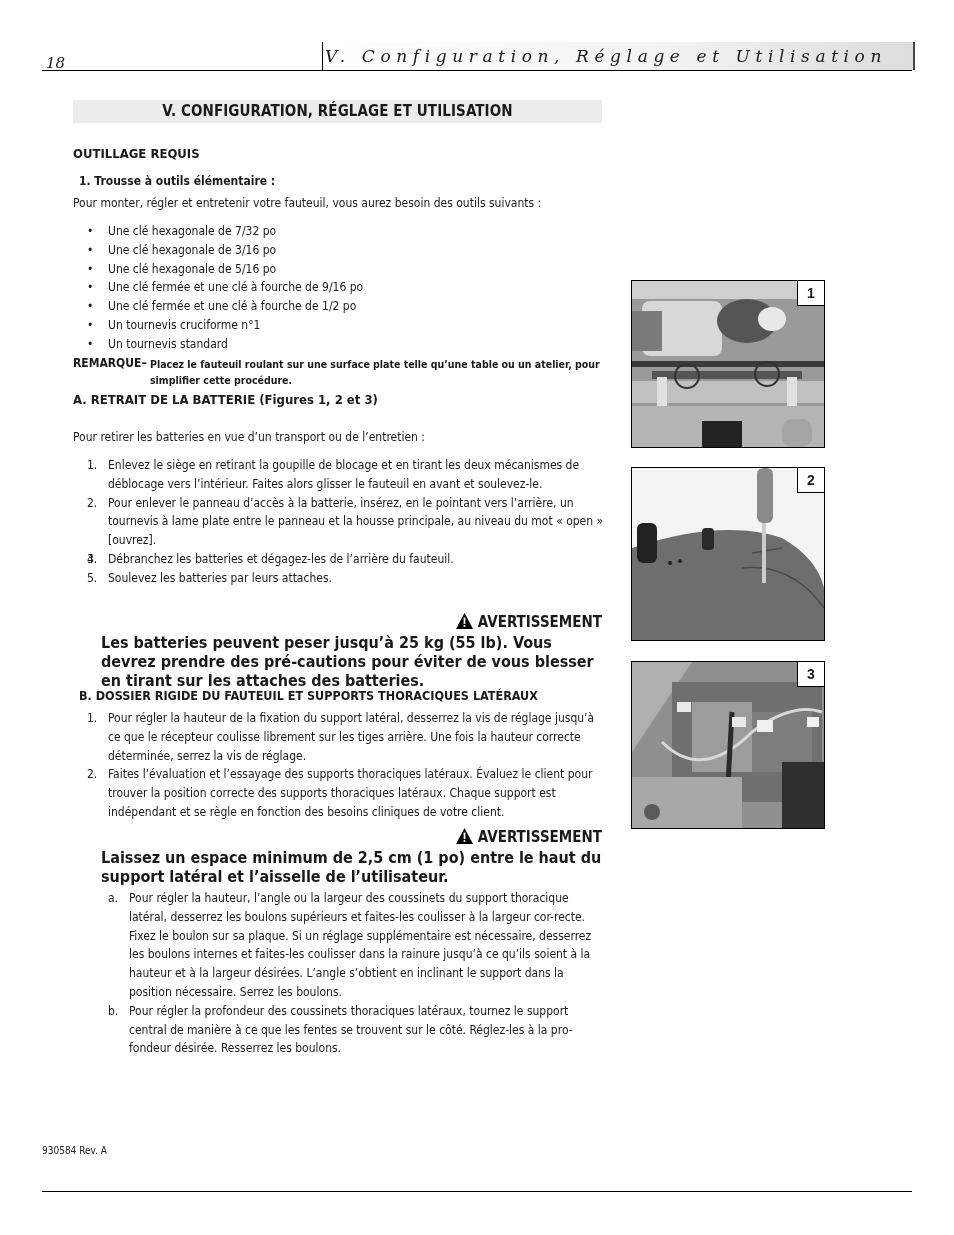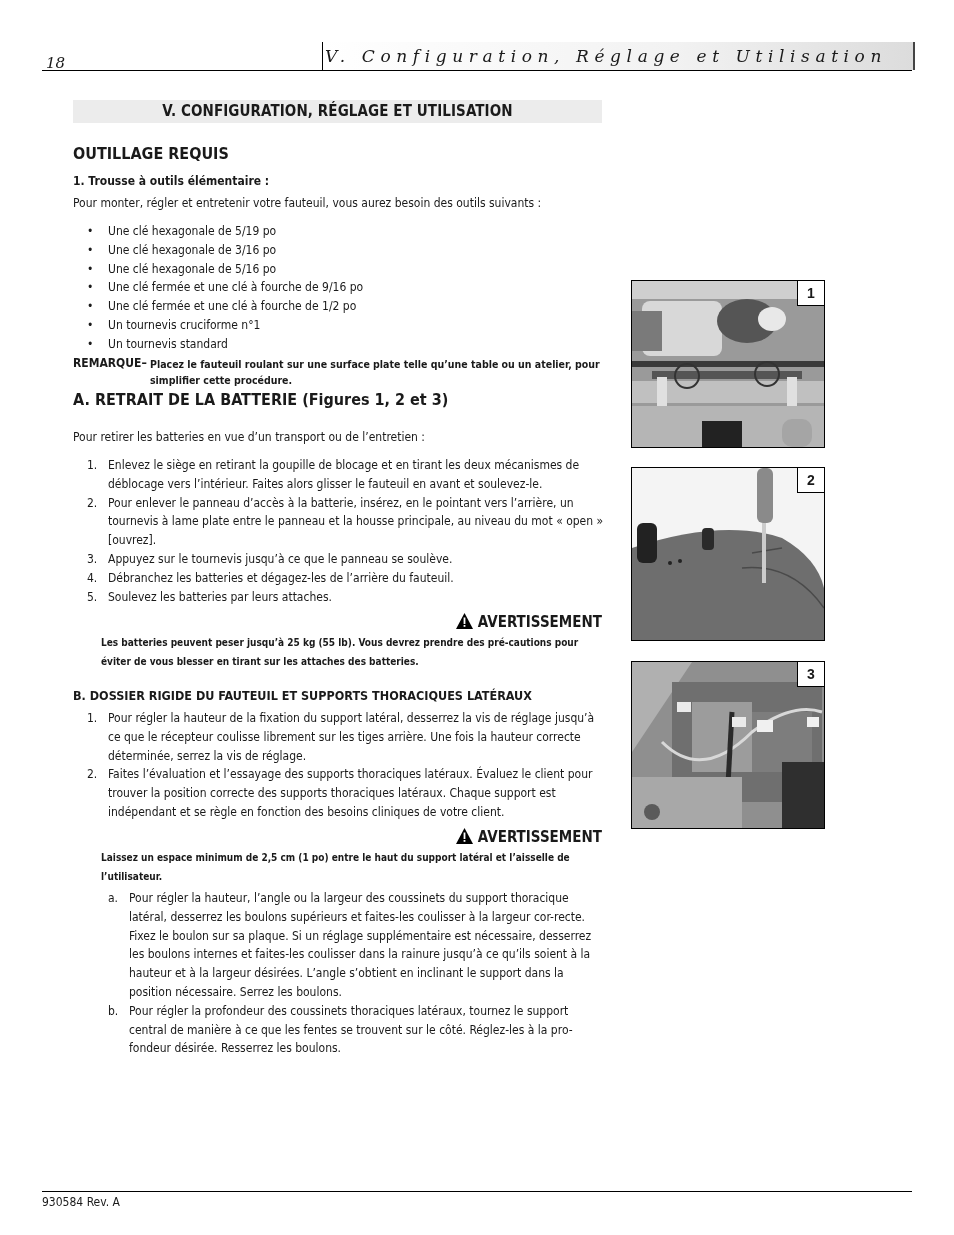--- a/index.html
+++ b/index.html
@@ -17,50 +17,50 @@
                background: linear-gradient(to right, #ffffff 0%, #f2f2f2 60%, #dcdcdc 100%); }
     .hdr-title { position: absolute; right: 26px; top: 4px; font-family: "DejaVu Serif", serif;
                  font-style: italic; font-size: 17px; letter-spacing: 5.6px; white-space: nowrap; }
 
     
     .sec-band { position: absolute; left: 73px; top: 100px; width: 529px; height: 23px; background: #ececec; }
     .sec-title { position: absolute; left: 0; right: 0; top: 2px; text-align: center;
                  font-weight: bold; font-size: 15px; letter-spacing: 0.1px; }
 
     .txt { position: absolute; font-size: 12px; line-height: 18.8px; white-space: nowrap; }
-    .b { font-weight: bold; }
-    .h13 { font-size: 16px; font-weight: bold; }
+    .b { font-weight: bold; margin-left: 6px; }
+    .h13 { font-size: 13px; font-weight: bold; }
 
     ul.tools { position: absolute; left: 73px; top: 222px; margin: 0; padding: 0; list-style: none; }
     ul.tools li { position: relative; padding-left: 35px; font-size: 12px; line-height: 18.8px; white-space: nowrap; }
     ul.tools li .dot { position: absolute; left: 14px; top: 0; }
 
     .note { position: absolute; left: 73px; top: 355px; font-size: 11px; line-height: 16px; }
     .note .lbl { font-weight: bold; font-size: 12px; position: absolute; left: 0; top: 0; }
     .note .body { position: absolute; left: 77px; top: 1px; width: 450px; font-size: 10.5px; line-height: 16px; font-weight: bold; }
 
     ol.steps { position: absolute; margin: 0; padding: 0; list-style: none; }
     ol.steps li { position: relative; padding-left: 35px; font-size: 12px; line-height: 18.8px; }
     ol.steps li .num { position: absolute; left: 14px; top: 0; }
 
     .warn-head { position: absolute; left: 73px; width: 529px; text-align: right;
                  font-weight: bold; font-size: 15px; line-height: 18px; }
     .warn-head .tri { display: inline-block; vertical-align: -2px; margin-right: 5px; }
-    .warn-body { position: absolute; left: 101px; width: 505px; font-weight: bold; font-size: 10px; line-height: 18.8px; }
+    .warn-body { position: absolute; left: 101px; width: 505px; font-weight: bold; font-size: 16px; line-height: 18.8px; }
 
     
     .fig { position: absolute; left: 631px; width: 192px; border: 1px solid #000; overflow: hidden; background: #888; }
     .fig-label { position: absolute; right: 0; top: 0; width: 26px; height: 24px; background: #fff;
                  border-left: 1px solid #000; border-bottom: 1px solid #000; text-align: center;
                  font-weight: bold; font-size: 14px; line-height: 24px; font-family: "Liberation Sans", sans-serif; }
     .fig svg { position: absolute; left: 0; top: 0; }
 
     
     .ftr-line { position: absolute; left: 42px; right: 42px; top: 1191px; height: 1px; background: #000; }
-    .ftr { position: absolute; left: 42px; top: 1195px; font-size: 12px; }
+    .ftr { position: absolute; left: 42px; top: 1145px; font-size: 10px; }
   </style>
 </head>
 <body>
 
 <div>
   <div class="page-num">18</div>
   <div class="lang">Français</div>
   <div class="hdr-bar">
     <div class="hdr-title">V. Configuration, Réglage et Utilisation</div>
   </div>
@@ -69,41 +69,41 @@
 
 <div class="sec-band">
   <div class="sec-title">V. CONFIGURATION, RÉGLAGE ET UTILISATION</div>
 </div>
 
 <div class="txt h13" style="left:73px; top:145px;">OUTILLAGE REQUIS</div>
 <div class="txt b" style="left:73px; top:172px;">1.  Trousse à outils élémentaire :</div>
 <div class="txt" style="left:73px; top:194px;">Pour monter, régler et entretenir votre fauteuil, vous aurez besoin des outils suivants :</div>
 
 <ul class="tools">
-  <li><span class="dot">•</span><span>Une clé hexagonale de 5/19 po</span></li>
+  <li><span class="dot">•</span><span>Une clé hexagonale de 7/32 po</span></li>
   <li><span class="dot">•</span><span>Une clé hexagonale de 3/16 po</span></li>
   <li><span class="dot">•</span><span>Une clé hexagonale de 5/16 po</span></li>
   <li><span class="dot">•</span><span>Une clé fermée et une clé à fourche de 9/16 po</span></li>
   <li><span class="dot">•</span><span>Une clé fermée et une clé à fourche de 1/2 po</span></li>
   <li><span class="dot">•</span><span>Un tournevis cruciforme n°1</span></li>
   <li><span class="dot">•</span><span>Un tournevis standard</span></li>
 </ul>
 
 <div class="note">
   <span class="lbl">REMARQUE–</span>
   <span class="body">Placez le fauteuil roulant sur une surface plate telle qu’une table ou un atelier, pour simplifier cette procédure.</span>
 </div>
 
 <div class="txt h13" style="left:73px; top:391px;">A.  RETRAIT DE LA BATTERIE (Figures 1, 2 et 3)</div>
 <div class="txt" style="left:73px; top:428px;">Pour retirer les batteries en vue d’un transport ou de l’entretien :</div>
 
 <ol class="steps" style="left:73px; top:456px; width:535px;">
   <li><span class="num">1.</span><span>Enlevez le siège en retirant la goupille de blocage et en tirant les deux mécanismes de déblocage vers l’intérieur. Faites alors glisser le fauteuil en avant et soulevez-le.</span></li>
   <li><span class="num">2.</span><span>Pour enlever le panneau d’accès à la batterie, insérez, en le pointant vers l’arrière, un tournevis à lame plate entre le panneau et la housse principale, au niveau du mot « open » [ouvrez].</span></li>
-  <li><span class="num">3.</span><span>Appuyez sur le tournevis jusqu’à ce que le panneau se soulève.</span></li>
+  <li><span class="num">3.</span></li>
   <li><span class="num">4.</span><span>Débranchez les batteries et dégagez-les de l’arrière du fauteuil.</span></li>
   <li><span class="num">5.</span><span>Soulevez les batteries par leurs attaches.</span></li>
 </ol>
 
 <div class="warn-head" style="top:613px;">
   <span class="tri">
     <svg width="17" height="16" viewBox="0 0 17 16">
         <polygon points="8.5,0 17,16 0,16" fill="#000"></polygon>
         <rect x="7.6" y="4.5" width="1.8" height="6.5" fill="#fff"></rect>
         <rect x="7.6" y="12" width="1.8" height="1.8" fill="#fff"></rect>

